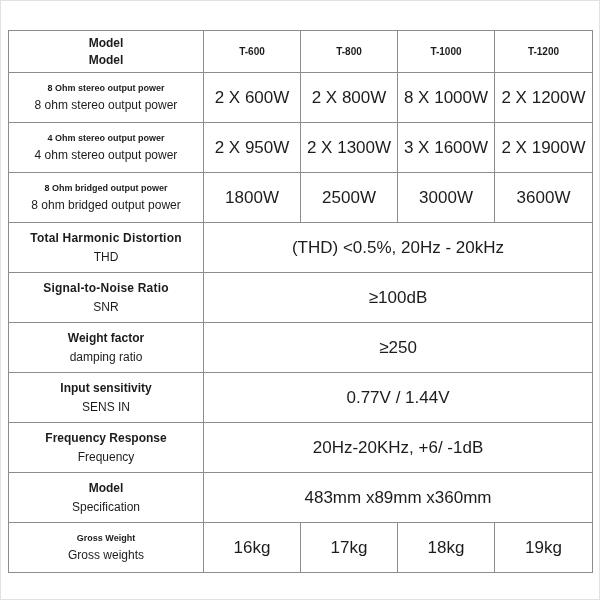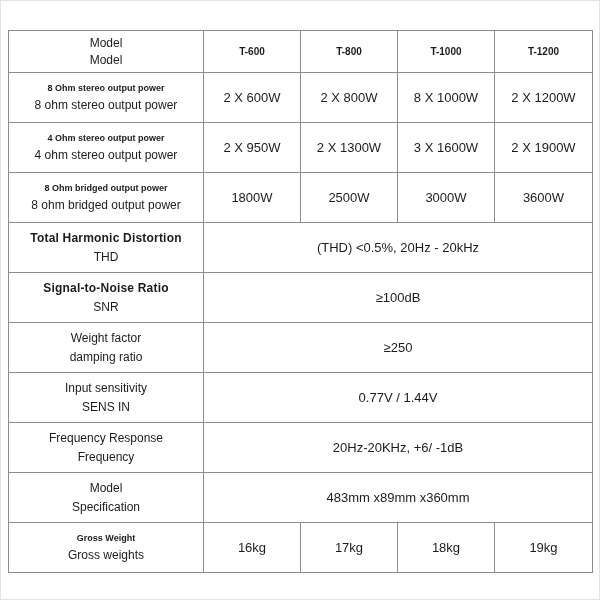--- a/index.html
+++ b/index.html
@@ -34,26 +34,26 @@
   }
   table.spec td, table.spec th {
     border: 1px solid #8c8c8c;
     padding: 0 4px;
     text-align: center;
     vertical-align: middle;
     background: #ffffff;
   }
   tr.header-row { height: 42px; }
   tr.data-row { height: 50px; }
-  .lbl-md   { font-weight: normal; font-size: 12px; line-height: 1.2; }
+  .lbl-md   { font-weight: bold; font-size: 12px; line-height: 1.2; }
   .lbl-sm   { font-weight: bold; font-size: 9px;  line-height: 1.2; }
   .lbl-xs   { font-weight: bold; font-size: 12px;  line-height: 1.2; letter-spacing: 0.2px; }
   .lbl-sub  { font-weight: normal; font-size: 12px; line-height: 1.2; margin-top: 4px; }
   .col-head { font-weight: bold; font-size: 10px; }
-  .val      { font-weight: normal; font-size: 13px; }
+  .val      { font-weight: normal; font-size: 17px; }
 </style>
 </head>
 <body>
 
 <div class="frame"></div>
 
 <div class="table-wrap">
   <table class="spec">
     <colgroup>
       <col style="width:195px">

